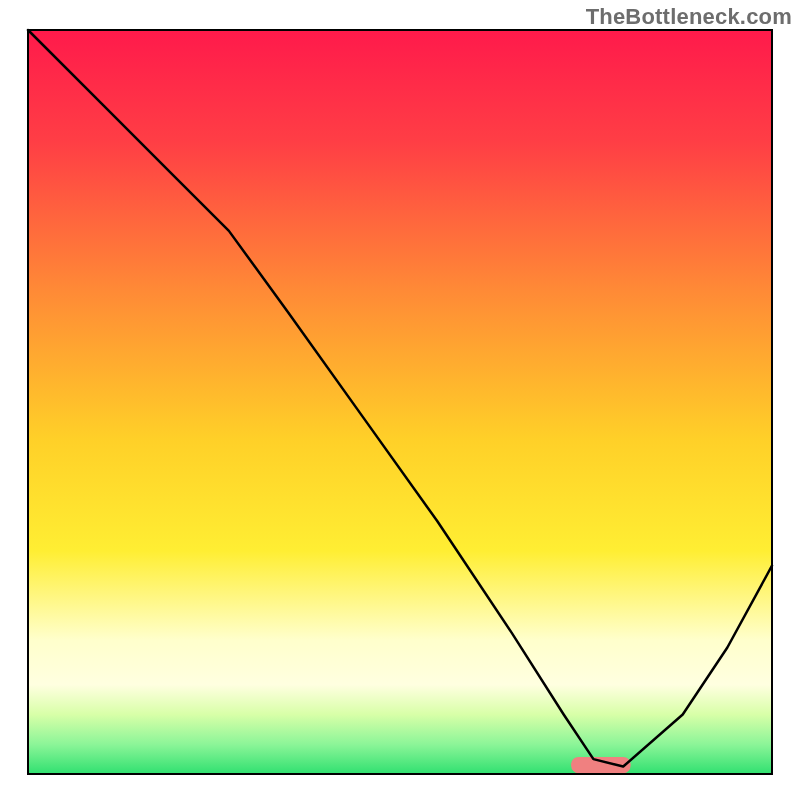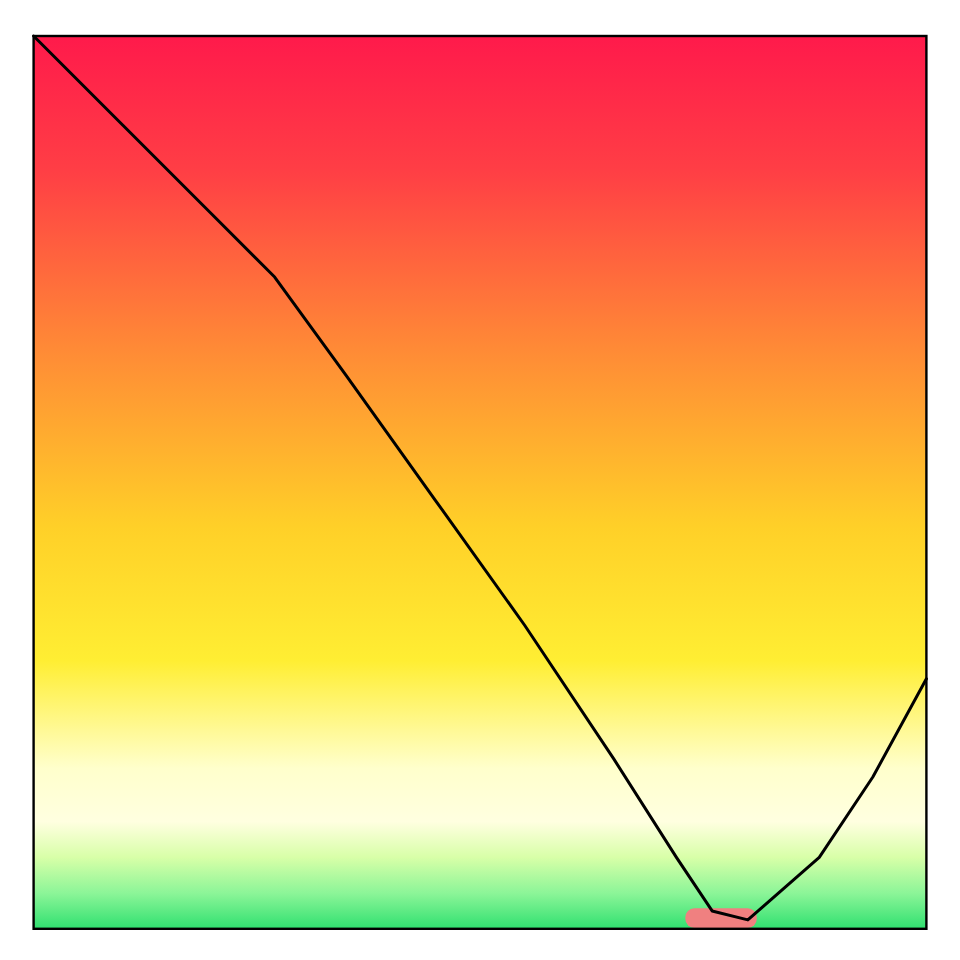--- a/index.html
+++ b/index.html
@@ -27,20 +27,21 @@
     letter-spacing: 0.2px;
   }
   svg {
     display: block;
   }
 </style>
 </head>
 <body>
 
 <div class="container">
+  <div class="watermark">TheBottleneck.com</div>
   <svg id="chart-svg" width="800" height="800" viewBox="0 0 800 800">
       <defs>
         <linearGradient id="bg-grad" x1="0" y1="0" x2="0" y2="1">
           <stop offset="0%" stop-color="#ff1a4b"></stop>
           <stop offset="15%" stop-color="#ff3e45"></stop>
           <stop offset="35%" stop-color="#ff8a36"></stop>
           <stop offset="55.00000000000001%" stop-color="#ffd028"></stop>
           <stop offset="70%" stop-color="#ffee33"></stop>
           <stop offset="82%" stop-color="#ffffcc"></stop>
           <stop offset="88%" stop-color="#ffffe0"></stop>

